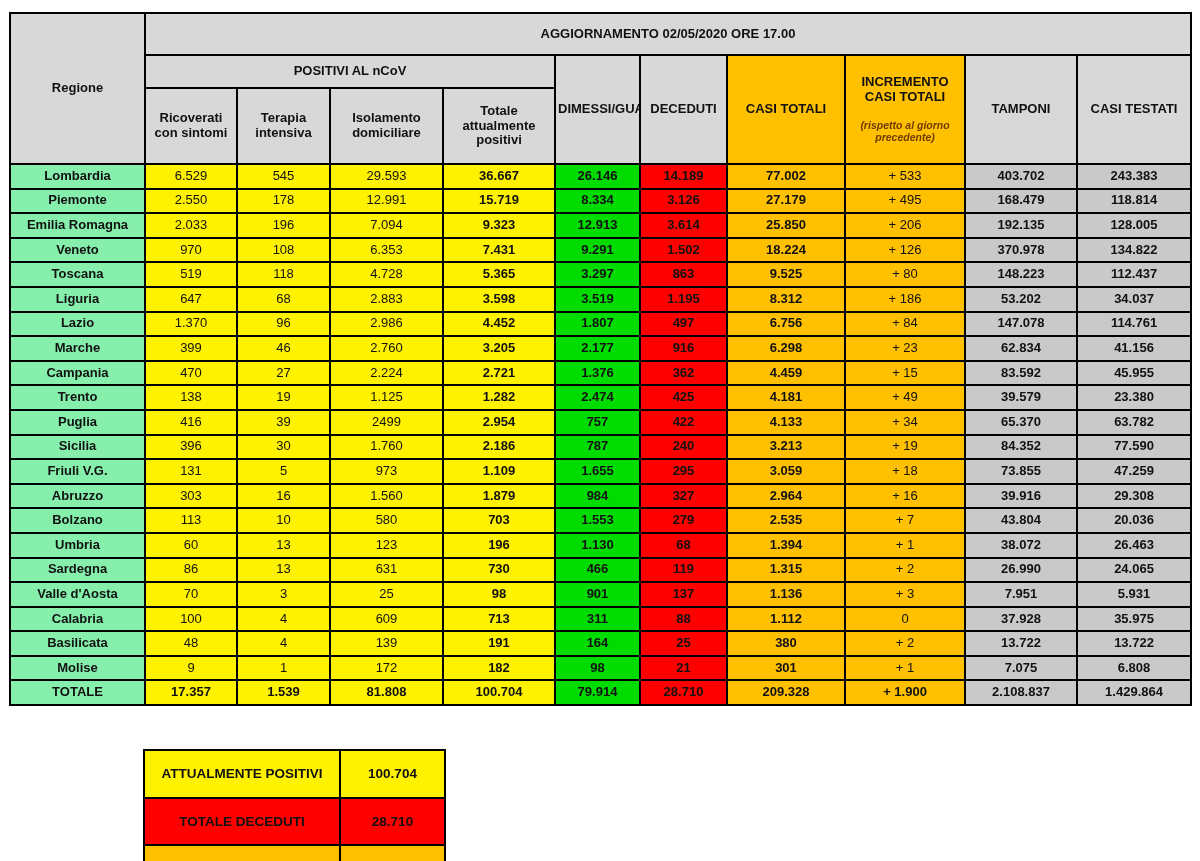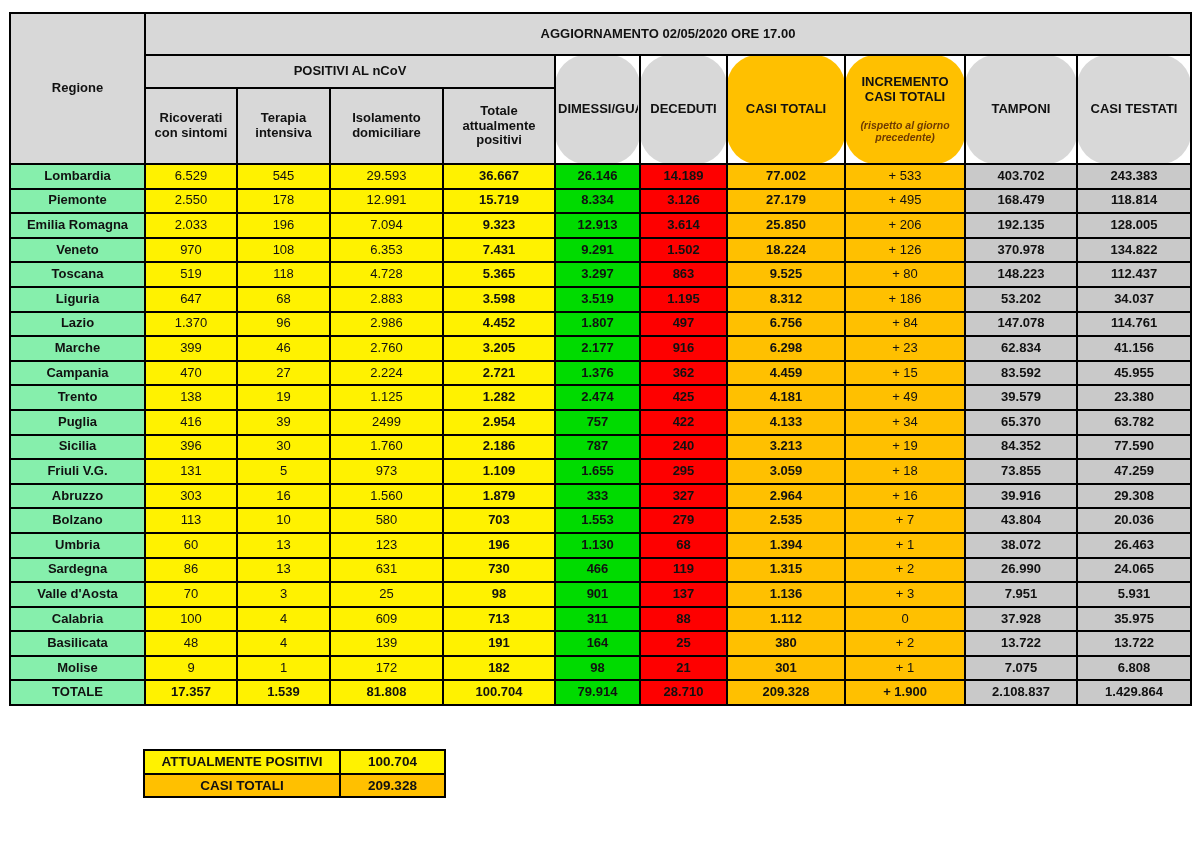--- a/index.html
+++ b/index.html
@@ -31,21 +31,21 @@
     text-align: center;
     vertical-align: middle;
     font-size: 13px;
     line-height: 1.15;
     color: #111;
     overflow: hidden;
   }
   .h-title   { background: var(--gray-header); font-weight: bold; font-size: 15px; height: 40px; margin-left: 6px; }
   .h-regione { background: var(--gray-header); font-weight: bold; font-size: 14px; }
   .h-group   { background: var(--gray-header); font-weight: bold; font-size: 13.5px; height: 31px; }
-  .h-plain   { background: var(--gray-header); font-weight: bold; font-size: 13.5px; border-radius: 31px; }
+  .h-plain   { background: var(--gray-header); font-weight: bold; font-size: 13.5px; }
   .h-orange  { background: var(--orange); }
   .h-sub     { background: var(--gray-header); font-weight: bold; font-size: 13px; height: 74px; }
   .h-sublabel {
     font-style: italic;
     font-weight: 600;
     font-size: 10.5px;
     line-height: 1.2;
     color: var(--inc-header-sub-text, #6e3a00);
     margin-top: 14px;
   }
@@ -68,21 +68,21 @@
     width: 301px;
     table-layout: fixed;
   }
   .summary td {
     border: 2.8px solid var(--border, #000);
     text-align: center;
     vertical-align: middle;
     font-weight: bold;
     font-size: 13.5px;
     height: 21.5px;
-    padding: 0 2px;
+    padding: 12px 2px;
     color: #111;
   }
 </style>
 </head>
 <body>
 
 <div class="page">
 
   <table class="main">
     <colgroup>
@@ -291,21 +291,21 @@
           <td class="c-inc">+ 18</td>
           <td class="c-gray b">73.855</td>
           <td class="c-gray b">47.259</td>
         </tr>
         <tr class="data-row">
           <td class="region-cell">Abruzzo</td>
           <td class="c-yellow">303</td>
           <td class="c-yellow">16</td>
           <td class="c-yellow">1.560</td>
           <td class="c-yellow b">1.879</td>
-          <td class="c-green b">333</td>
+          <td class="c-green b">984</td>
           <td class="c-red b">327</td>
           <td class="c-orange b">2.964</td>
           <td class="c-inc">+ 16</td>
           <td class="c-gray b">39.916</td>
           <td class="c-gray b">29.308</td>
         </tr>
         <tr class="data-row">
           <td class="region-cell">Bolzano</td>
           <td class="c-yellow">113</td>
           <td class="c-yellow">10</td>
@@ -416,19 +416,23 @@
     <colgroup>
       <col style="width:196px">
         <col style="width:105px">
     </colgroup>
     <tbody id="summary-rows">
         <tr>
           <td class="c-yellow">ATTUALMENTE POSITIVI</td>
           <td class="c-yellow">100.704</td>
         </tr>
         <tr>
+          <td class="c-red">TOTALE DECEDUTI</td>
+          <td class="c-red">28.710</td>
+        </tr>
+        <tr>
           <td class="c-orange">CASI TOTALI</td>
           <td class="c-orange">209.328</td>
         </tr>
       </tbody>
   </table>
 
 </div>
 
 </body></html>

